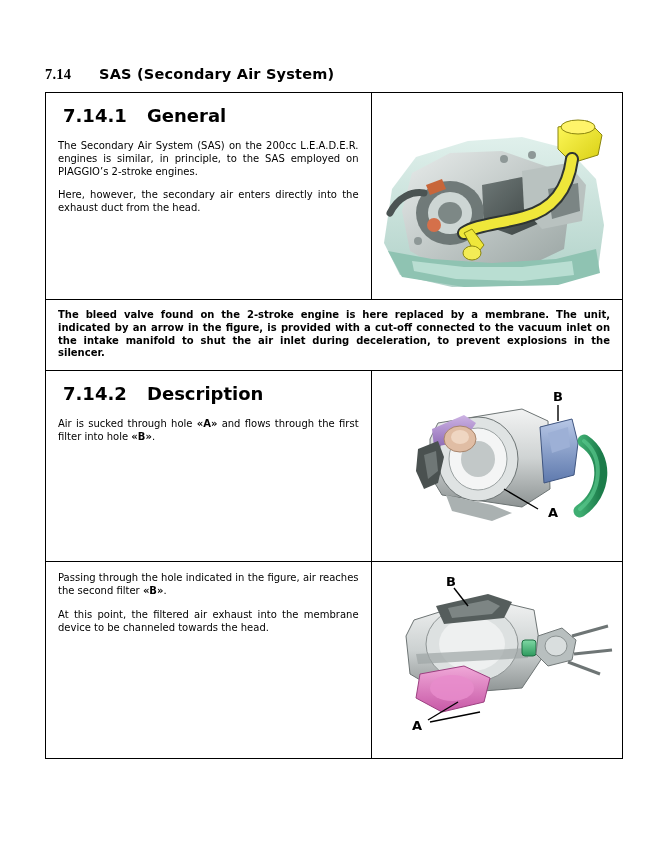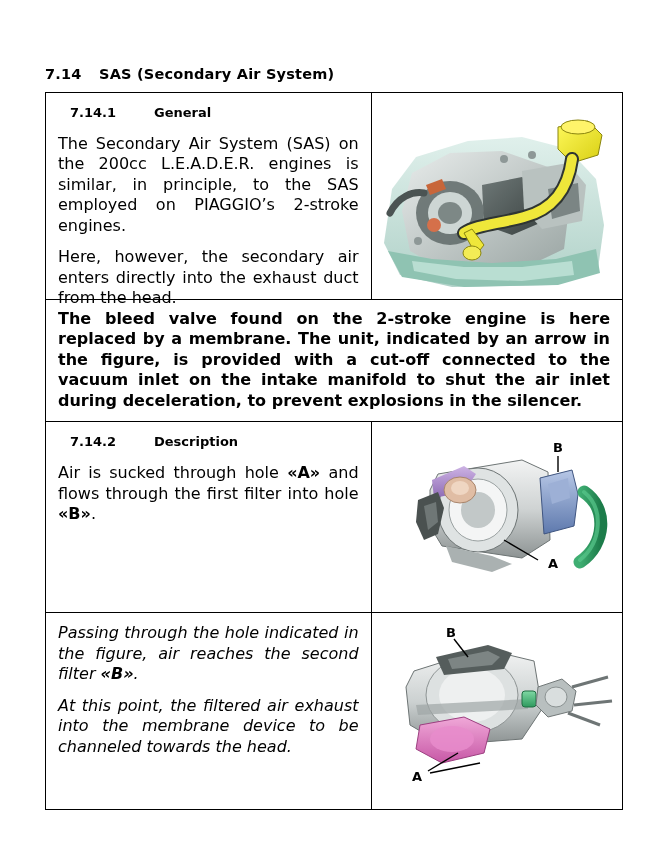--- a/index.html
+++ b/index.html
@@ -26,49 +26,50 @@
     left: 45px;
     top: 66px;
     font-size: 14.5px;
     font-weight: bold;
     letter-spacing: 0.2px;
     white-space: nowrap;
   }
   .chapter-title .num {
     display: inline-block;
     width: 54px;
+    font-family: Liberation Serif, serif;
   }
   .doc-table {
     position: absolute;
     left: 45px;
     top: 92px;
     width: 578px;
     border-collapse: collapse;
     table-layout: fixed;
   }
   .doc-table td {
     border: 1px solid #000000;
     vertical-align: top;
     padding: 0;
   }
   .cell-pad {
     padding: 10px 12px 10px 12px;
   }
   .sec-head {
-    font-size: 13px;
+    font-size: 18px;
     font-weight: bold;
-    margin: 2px 0 14px 12px;
+    margin: 2px 0 14px 5px;
     white-space: nowrap;
   }
   .sec-head .snum {
     display: inline-block;
     width: 84px;
   }
   p.body {
-    font-size: 16px;
+    font-size: 10px;
     line-height: 1.28;
     margin: 0 0 11px 0;
     text-align: justify;
   }
   p.body:last-child { margin-bottom: 0; }
   .note-cell .cell-pad {
     padding: 9px 12px 10px 12px;
   }
   .note-cell p.body {
     margin: 0;
@@ -245,21 +246,21 @@
               <text class="label-b" x="186" y="30" text-anchor="middle" font-size="14" font-weight="bold" fill="#000">B</text>
               <line x1="186" y1="34" x2="186" y2="50" stroke="#000000" stroke-width="1.4"></line>
               <text class="label-a" x="176" y="146" font-size="14" font-weight="bold" fill="#000">A</text>
             </svg>
           </div>
         </td>
       </tr>
 
       <tr>
         <td>
-          <div class="cell-pad" style="height:176px;font-style:italic;">
+          <div class="cell-pad" style="height:176px;">
             <p class="body">Passing through the hole indicated in the figure, air reaches the second filter <span class="bold">«B»</span>.</p>
             <p class="body">At this point, the filtered air exhaust into the membrane device to be channeled towards the head.</p>
           </div>
         </td>
         <td>
           <div class="fig">
             <svg width="249" height="196" viewBox="0 0 249 196" xmlns="http://www.w3.org/2000/svg">
               <defs>
                 <linearGradient id="gHousing2" x1="0" y1="0" x2="0" y2="1">
                   <stop offset="0" stop-color="#f3f4f4"></stop>

